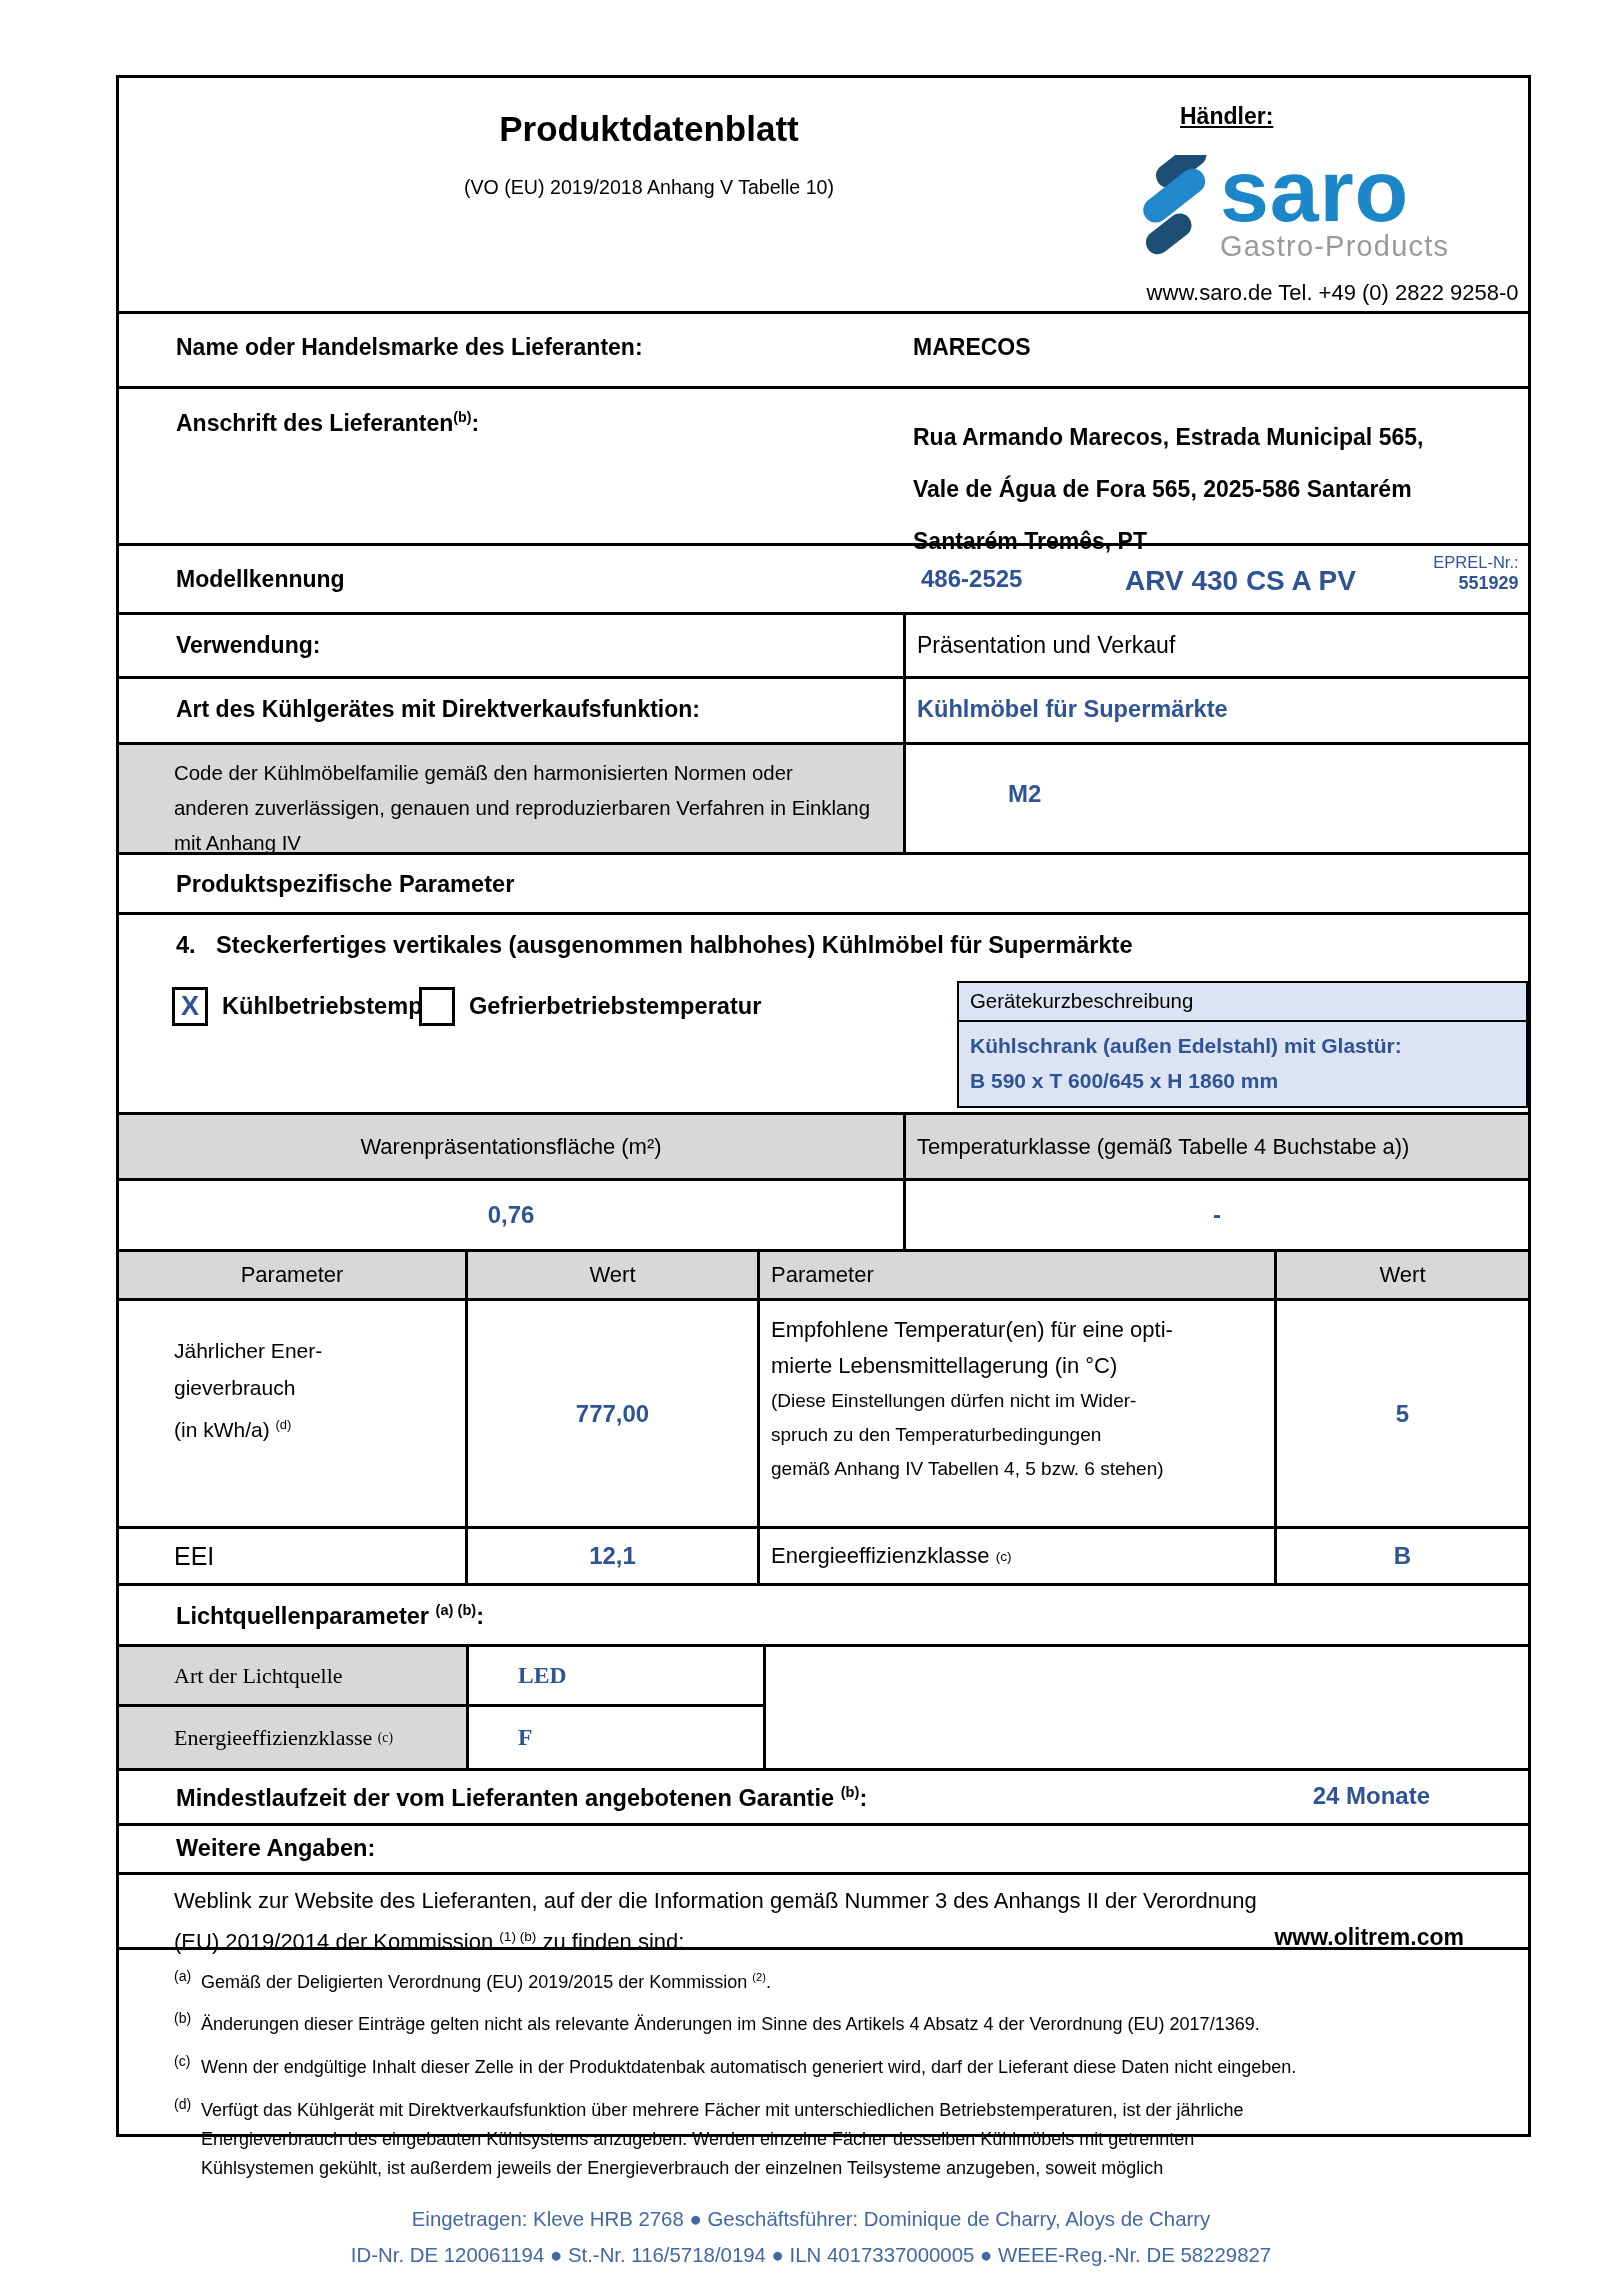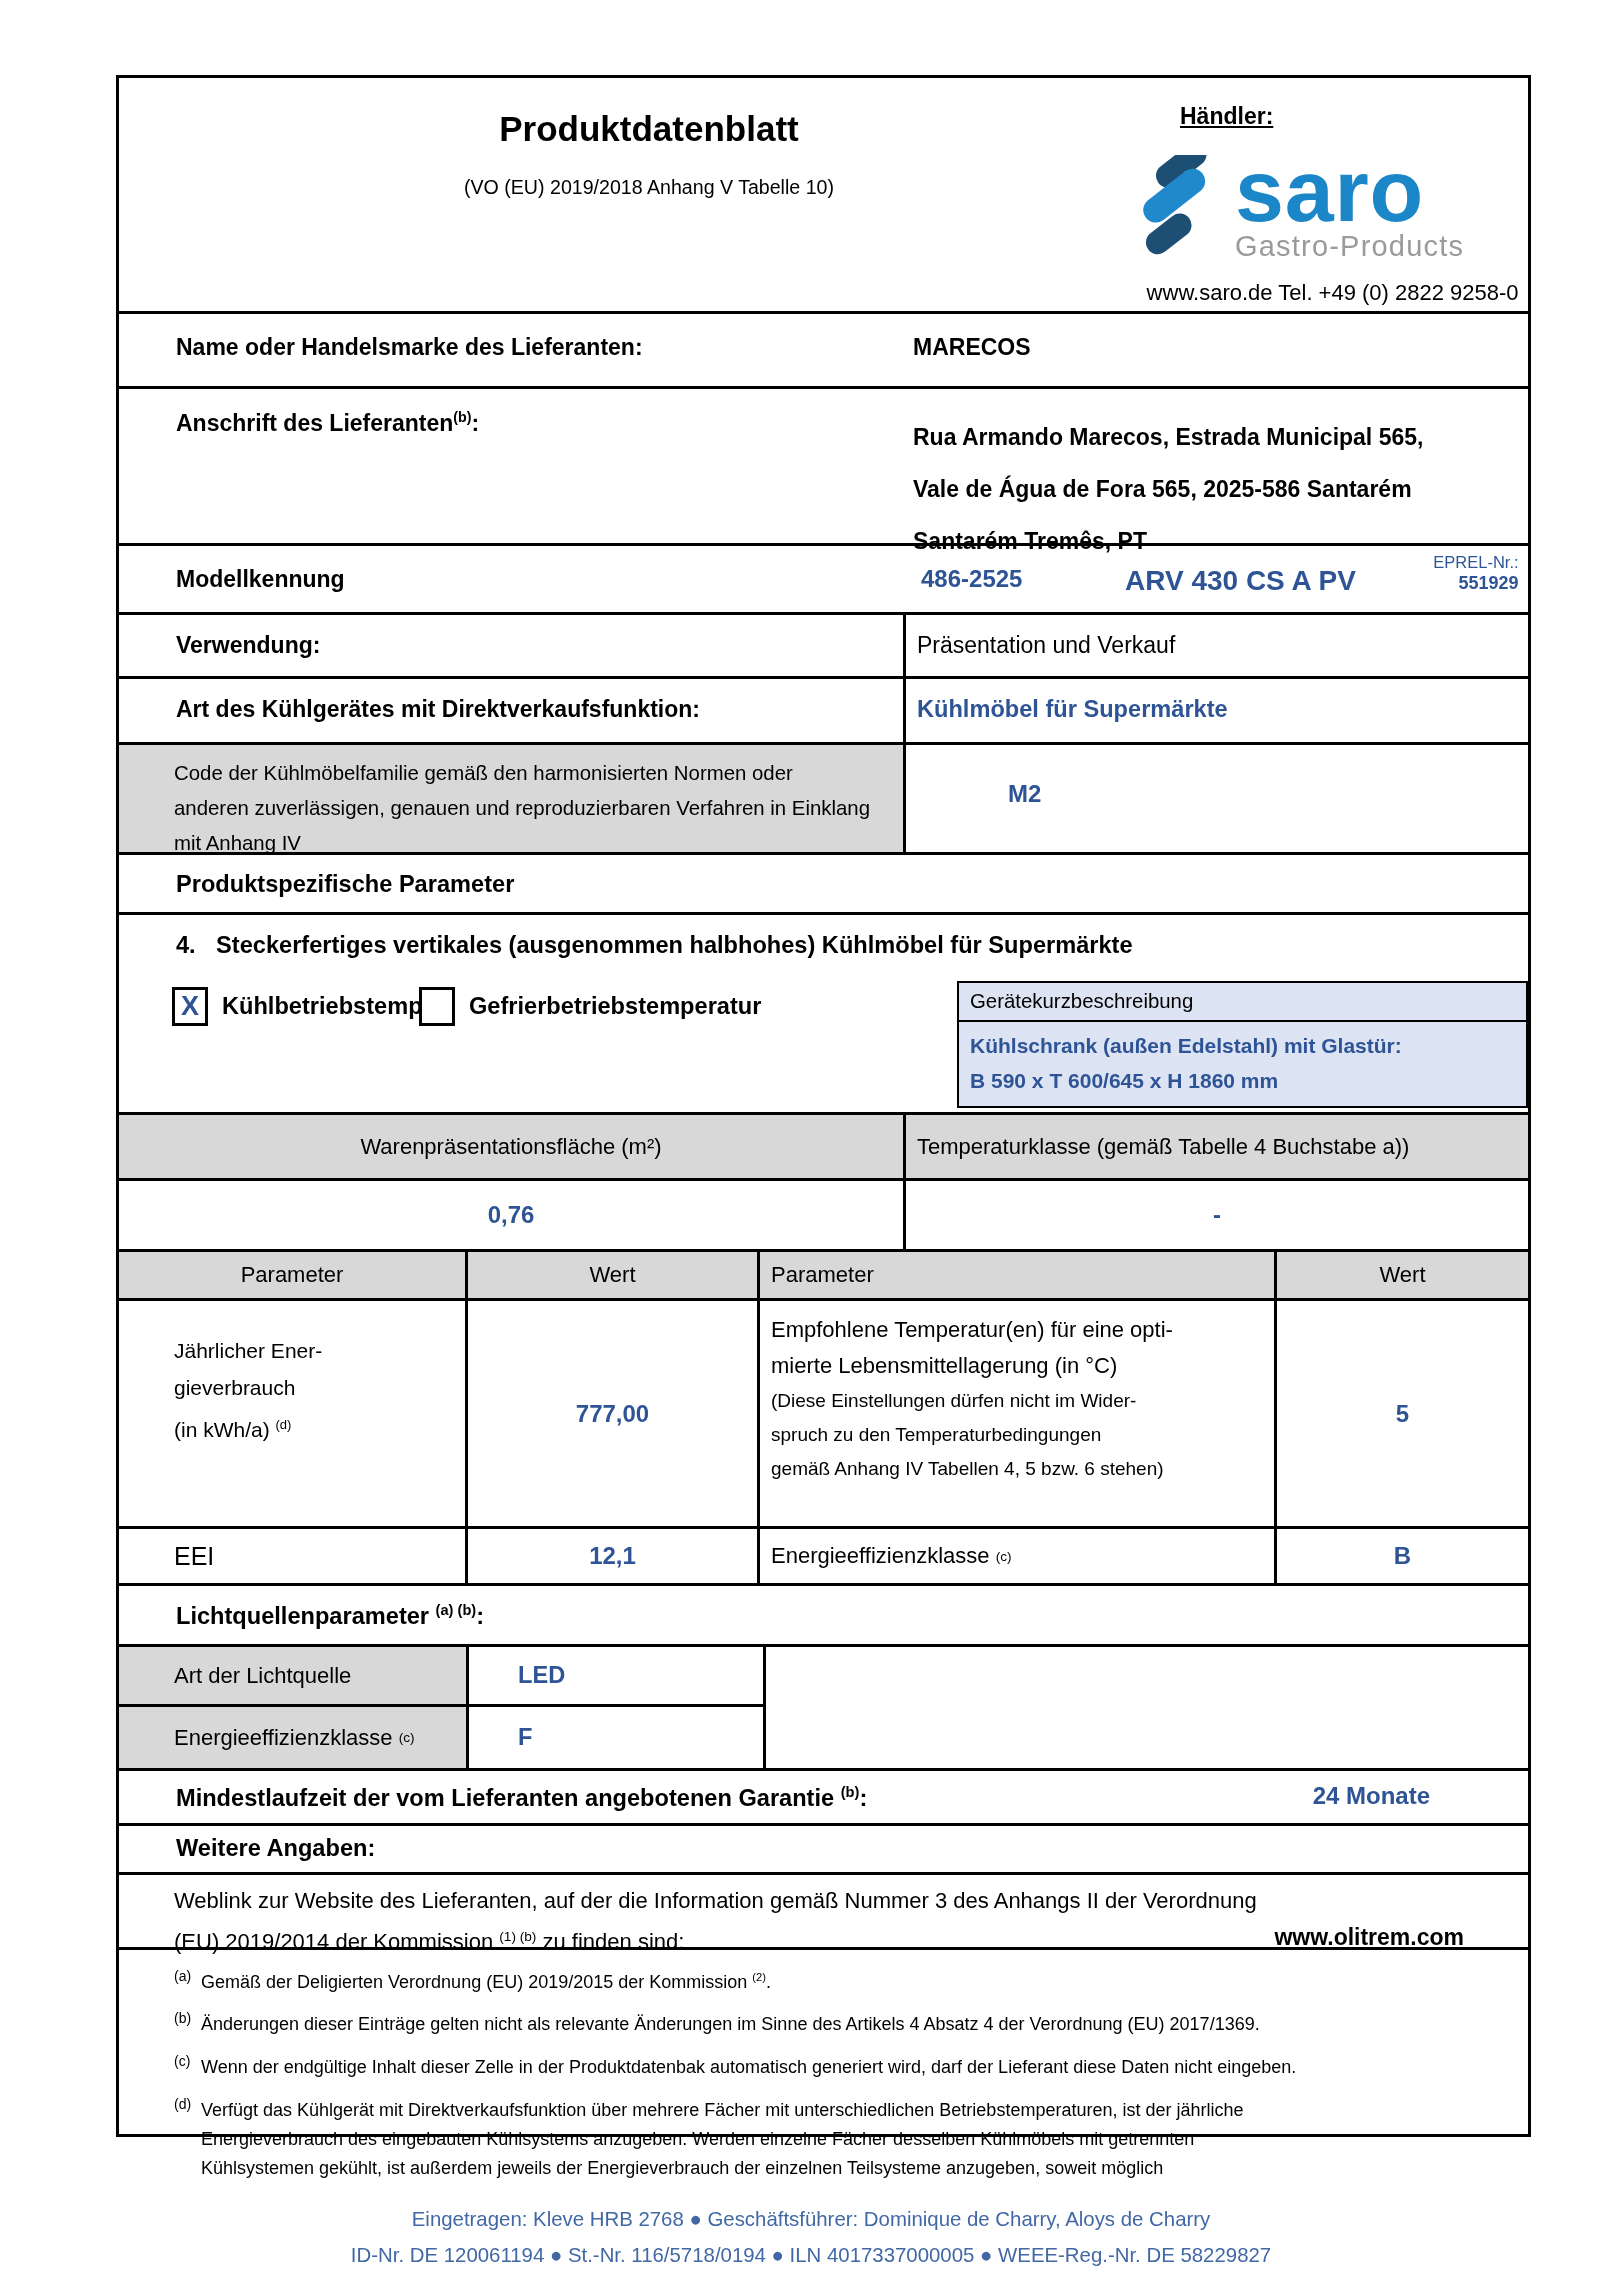--- a/index.html
+++ b/index.html
@@ -16,21 +16,21 @@
   
   .c1{width:787px;box-sizing:border-box;}
   .lined .c1{border-right:3.1px solid #000;}
   .c2{flex:1;box-sizing:border-box;}
 
   
   .hdr-title-block{position:absolute;left:204px;top:31px;width:652px;text-align:center;}
   .hdr-title{font-size:35px;font-weight:bold;}
   .hdr-sub{font-size:19.6px;margin-top:27px;}
   .hdr-haendler{position:absolute;left:1061px;top:25px;font-size:23px;font-weight:bold;text-decoration:underline;}
-  .logo{position:absolute;left:1013px;top:77px;display:flex;gap:28px;align-items:flex-start;}
+  .logo{position:absolute;left:1013px;top:77px;display:flex;gap:13px;align-items:flex-start;}
   .logo-text .saro{font-size:88px;font-weight:bold;color:#1B86C8;line-height:0.82;letter-spacing:0.8px;display:block;}
   .logo-text .gastro{font-size:29px;color:#9A9A99;letter-spacing:1.2px;display:block;margin-top:3.1px;}
   .hdr-contact{position:absolute;right:9.4px;top:202px;font-size:22px;}
 
   .lbl{font-size:23px;font-weight:bold;}
   .val{font-size:23px;}
 
   .pad{padding:20.4px 0 0 57px;}
 
   .addr-lines{position:absolute;left:794px;top:22px;font-size:23px;font-weight:bold;line-height:52px;}
@@ -64,21 +64,21 @@
   .thdr{font-size:22px;}
   .bigval{font-size:24px;font-weight:bold;color:#2E5496;}
   .p1-lines{padding:31px 0 0 55px;font-size:21px;line-height:37px;}
   .p2-main{font-size:22px;line-height:36px;}
   .p2-small{font-size:19px;line-height:34px;}
   .c43pad{padding:11px 0 0 11px;}
 
   
   .licht-left{width:644px;display:flex;flex-direction:column;}
   .licht-right{flex:1;border-left:3.1px solid #000;box-sizing:border-box;}
-  .lrow{display:flex;box-sizing:border-box;}
+  .lrow{display:flex;box-sizing:border-box;font-family:Liberation Serif, serif;}
   .lrow1{height:60px;border-bottom:3.1px solid #000;}
   .lrow2{height:61px;}
   .ll{width:350px;border-right:3.1px solid #000;box-sizing:border-box;font-size:22px;
       display:flex;align-items:center;padding-left:55px;background:#D8D8D8;}
   .lv{flex:1;display:flex;align-items:center;padding-left:49px;font-size:23.6px;font-weight:bold;color:#2E5496;box-sizing:border-box;}
 
   .garantie-val{position:absolute;right:98px;top:11px;font-size:24px;font-weight:bold;color:#2E5496;}
 
   .web{padding:7.9px 0 0 55px;font-size:22px;line-height:36px;width:100%;}
   .web-line2{position:relative;width:100%;}

